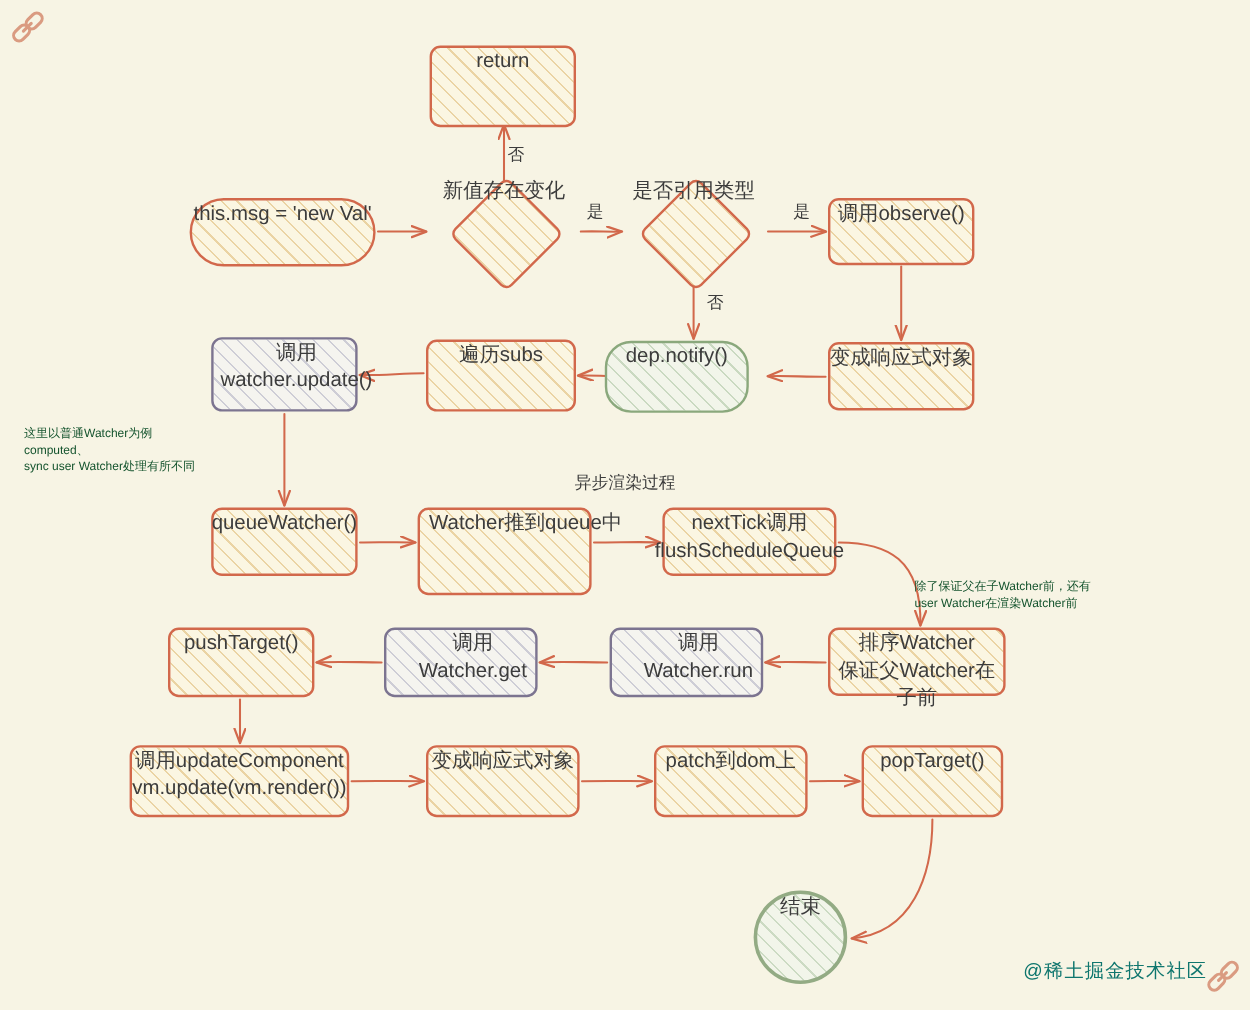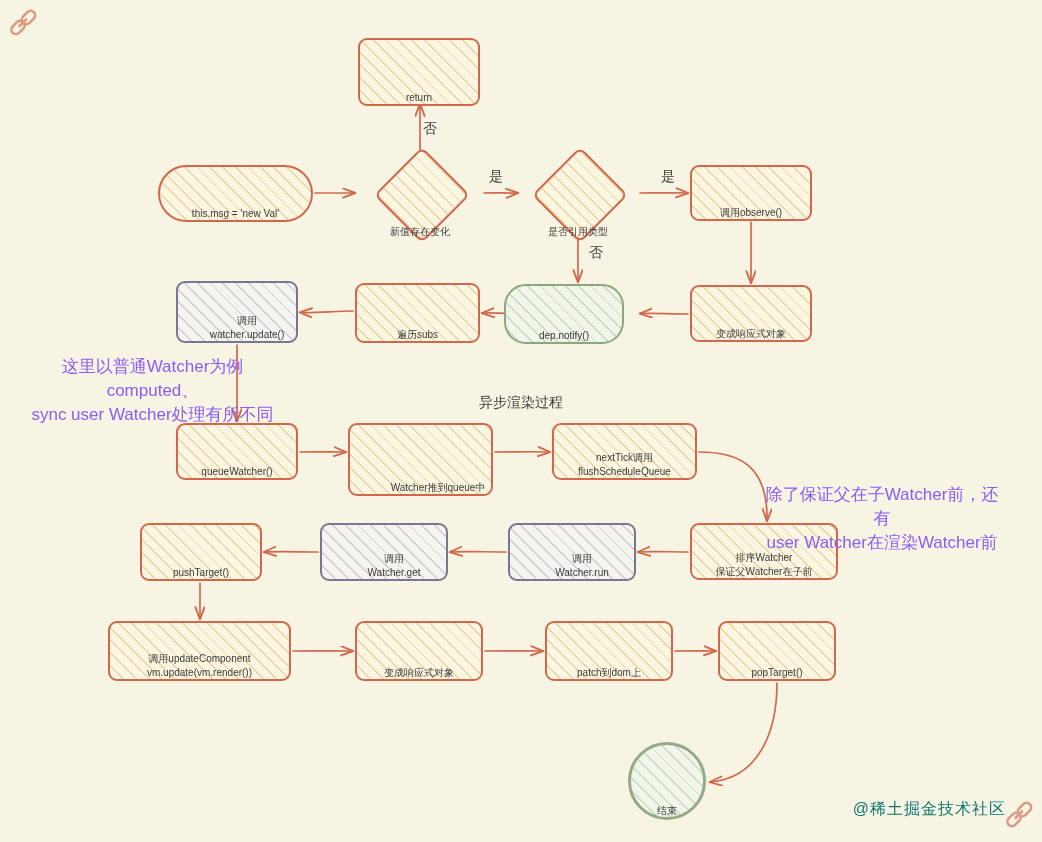--- a/index.html
+++ b/index.html
@@ -10,24 +10,24 @@
     overflow:hidden;
     position:relative;
   }
   #canvas{position:absolute;inset:0;width:1042px;height:842px;}
   svg#wires{position:absolute;left:0;top:0;width:1042px;height:842px;pointer-events:none;}
 
   
   .node{
     position:absolute;
     box-sizing:border-box;
-    display:flex;align-items:flex-end;justify-content:center;
+    display:flex;align-items:flex-start;justify-content:center;
     text-align:center;
     color:#3c3c3c;
-    font-size:10px;
+    font-size:17px;
     line-height:1.35;
     white-space:nowrap;
     z-index:3;
   }
   .node .lbl{position:relative;z-index:4;}
 
   
   .rect{
     border:2.4px solid #d2684b;
     border-radius:9px;
@@ -87,22 +87,22 @@
   }
   .diamond .lbl{z-index:5;}
 
   
   .edge-label{
     position:absolute;z-index:6;
     font-size:14px;color:#3c3c3c;white-space:nowrap;
   }
   .annot{
     position:absolute;z-index:6;
-    font-size:17px;color:#8b5cf6;
-    line-height:1.42;text-align:center;white-space:pre-line;
+    font-size:10px;color:#14532d;
+    line-height:1.42;text-align:left;white-space:pre-line;
   }
   .section-label{
     position:absolute;z-index:6;
     font-size:14px;color:#3c3c3c;white-space:nowrap;
   }
 
   
   .watermark{
     position:absolute;right:36px;bottom:22px;
     font-size:16px;color:#0f766e;letter-spacing:1px;

